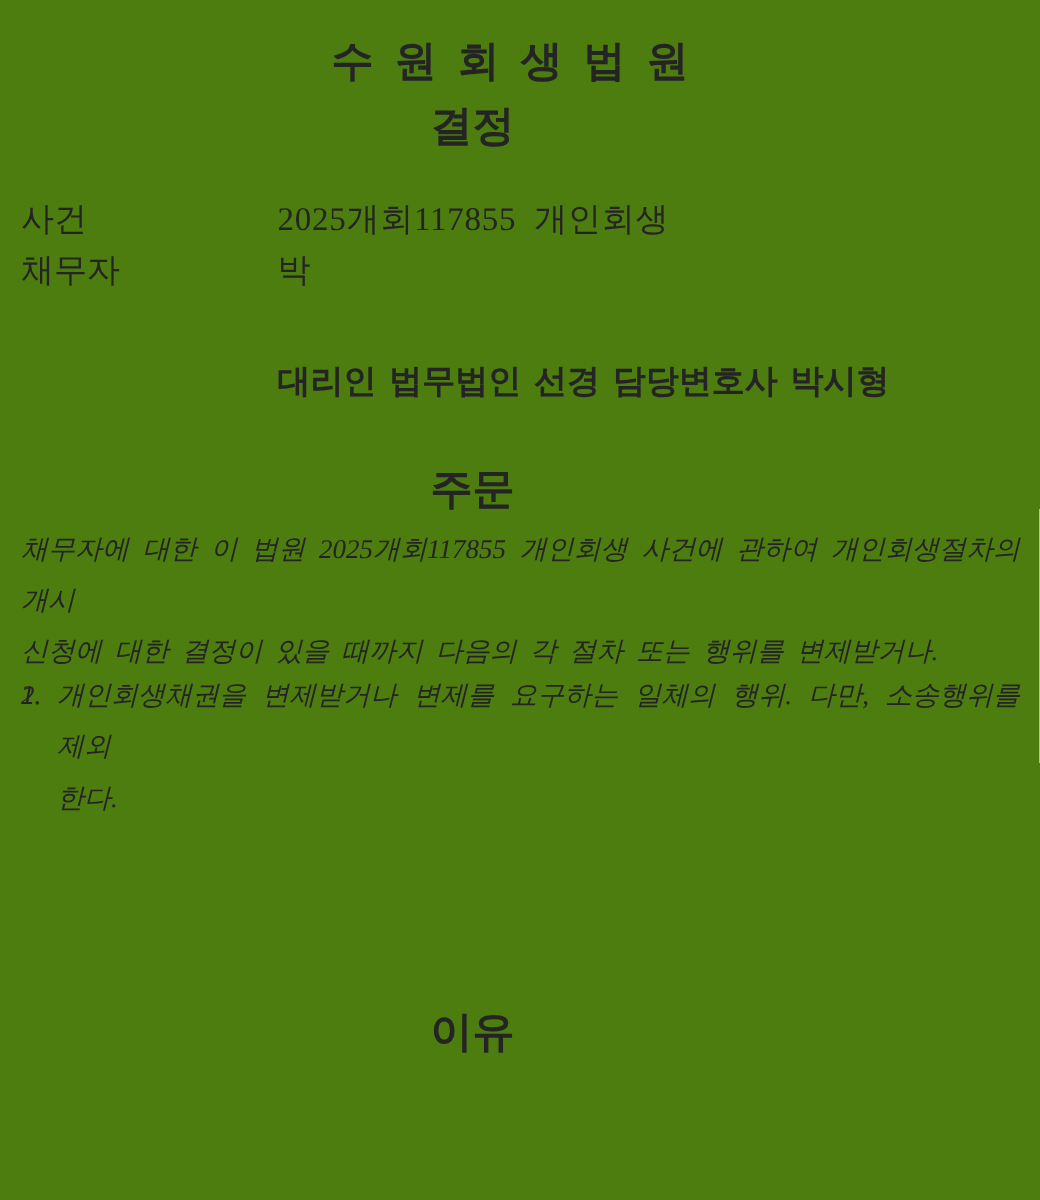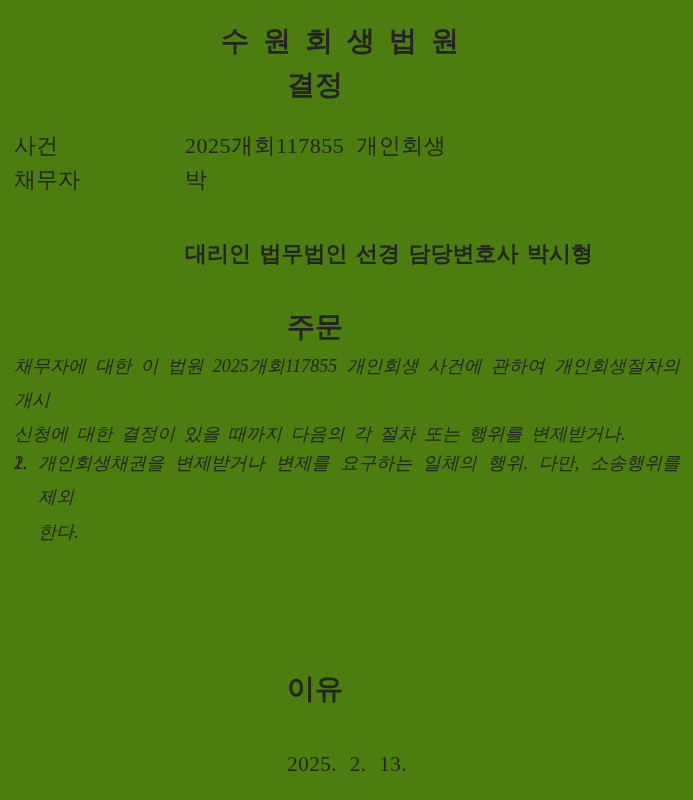--- a/index.html
+++ b/index.html
@@ -128,15 +128,14 @@
       <span class="line fill">개인회생채권을 변제받거나 변제를 요구하는 일체의 행위. 다만, 소송행위를 제외</span>
       <span class="line">한다.</span>
     </div>
   </div>
 
   <div class="abs iyu-head">
     <div class="spread-box">이유</div>
   </div>
 
 
-  <div class="abs decision-date">2025. 2. 13.</div>
 
 </div>
 
 </body></html>

